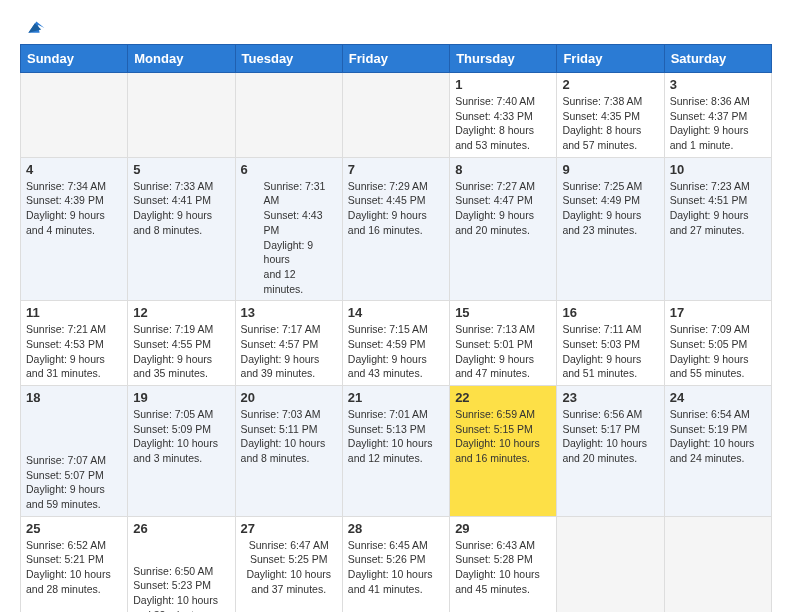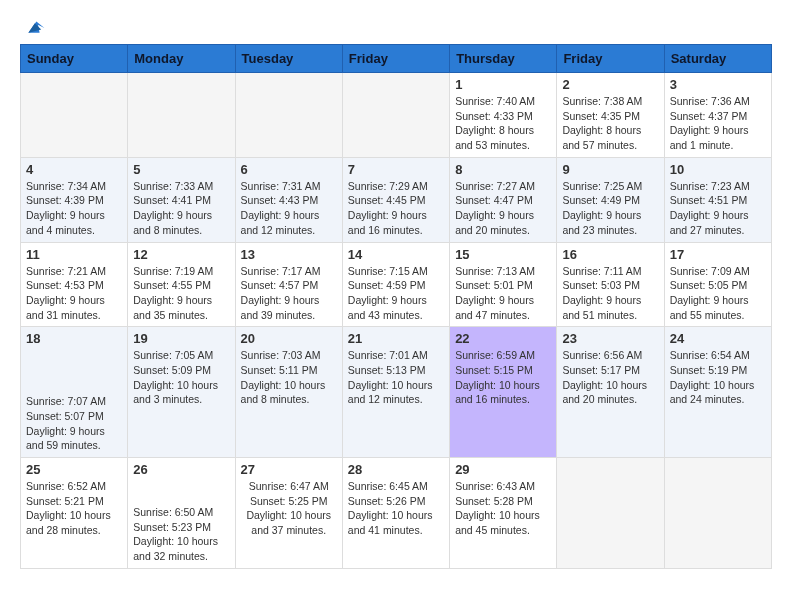--- a/index.html
+++ b/index.html
@@ -48,21 +48,21 @@
       font-size: 16px;
       color: #555;
     }
     .calendar-table {
       width: 100%;
       border-collapse: collapse;
       border: 1px solid #ccc;
     }
     .calendar-table th {
       background-color: #2b7bd4;
-      color: #0f172a;
+      color: #ffffff;
       text-align: left;
       padding: 6px 6px;
       font-size: 13px;
       font-weight: bold;
       border: 1px solid #2060b0;
     }
     .calendar-table td {
       vertical-align: top;
       padding: 4px 5px;
       border: 1px solid #ddd;
@@ -139,21 +139,21 @@
         </td>
         <td>
           <span class="day-number">2</span>
           <div class="day-info" style="white-space: pre-line;">Sunrise: 7:38 AM
 Sunset: 4:35 PM
 Daylight: 8 hours
 and 57 minutes.</div>
         </td>
         <td>
           <span class="day-number">3</span>
-          <div class="day-info" style="white-space: pre-line;">Sunrise: 7:36 AM
+          <div class="day-info" style="white-space: pre-line;">Sunrise: 8:36 AM
 Sunset: 4:37 PM
 Daylight: 9 hours
 and 1 minute.</div>
         </td>
       </tr>
       <tr>
         <td style="background-color: rgb(240, 244, 250);">
           <span class="day-number">4</span>
           <div class="day-info" style="white-space: pre-line;">Sunrise: 7:34 AM
 Sunset: 4:39 PM
@@ -162,21 +162,21 @@
         </td>
         <td style="background-color: rgb(240, 244, 250);">
           <span class="day-number">5</span>
           <div class="day-info" style="white-space: pre-line;">Sunrise: 7:33 AM
 Sunset: 4:41 PM
 Daylight: 9 hours
 and 8 minutes.</div>
         </td>
         <td style="background-color: rgb(240, 244, 250);">
           <span class="day-number">6</span>
-          <div class="day-info" style="white-space: pre-line;">Sunrise: 7:31 AM
+          <div class="day-info" style="white-space: pre-line; margin-left: 23px;">Sunrise: 7:31 AM
 Sunset: 4:43 PM
 Daylight: 9 hours
 and 12 minutes.</div>
         </td>
         <td style="background-color: rgb(240, 244, 250);">
           <span class="day-number">7</span>
           <div class="day-info" style="white-space: pre-line;">Sunrise: 7:29 AM
 Sunset: 4:45 PM
 Daylight: 9 hours
 and 16 minutes.</div>
@@ -276,21 +276,21 @@
 Daylight: 10 hours
 and 8 minutes.</div>
         </td>
         <td style="background-color: rgb(240, 244, 250);">
           <span class="day-number">21</span>
           <div class="day-info" style="white-space: pre-line;">Sunrise: 7:01 AM
 Sunset: 5:13 PM
 Daylight: 10 hours
 and 12 minutes.</div>
         </td>
-        <td style="background-color: #c4b5fd;">
+        <td style="background-color: #fde047;">
           <span class="day-number">22</span>
           <div class="day-info" style="white-space: pre-line;">Sunrise: 6:59 AM
 Sunset: 5:15 PM
 Daylight: 10 hours
 and 16 minutes.</div>
         </td>
         <td style="background-color: rgb(240, 244, 250);">
           <span class="day-number">23</span>
           <div class="day-info" style="white-space: pre-line;">Sunrise: 6:56 AM
 Sunset: 5:17 PM

